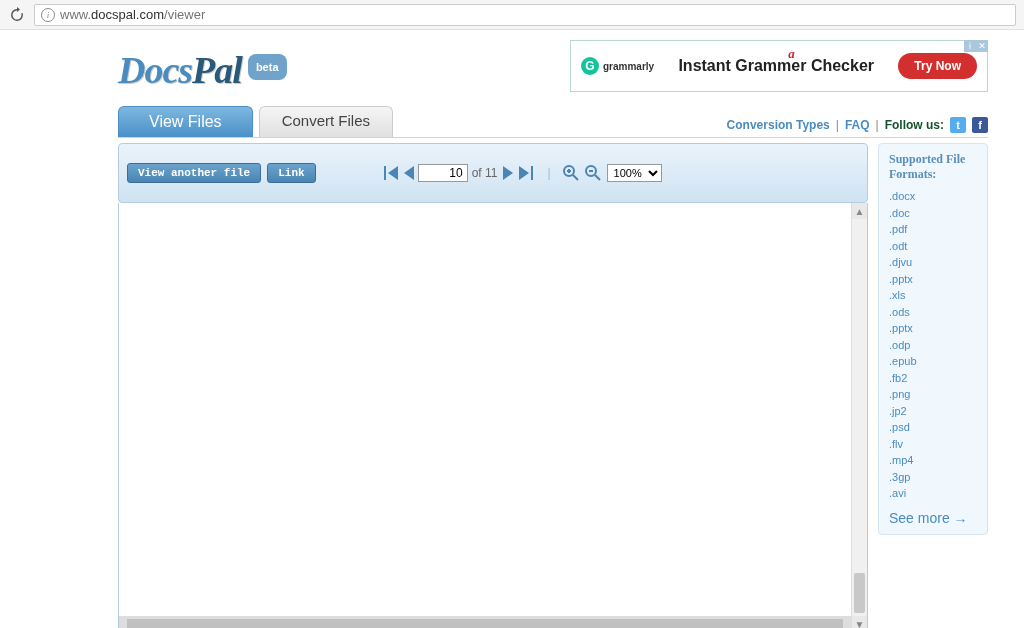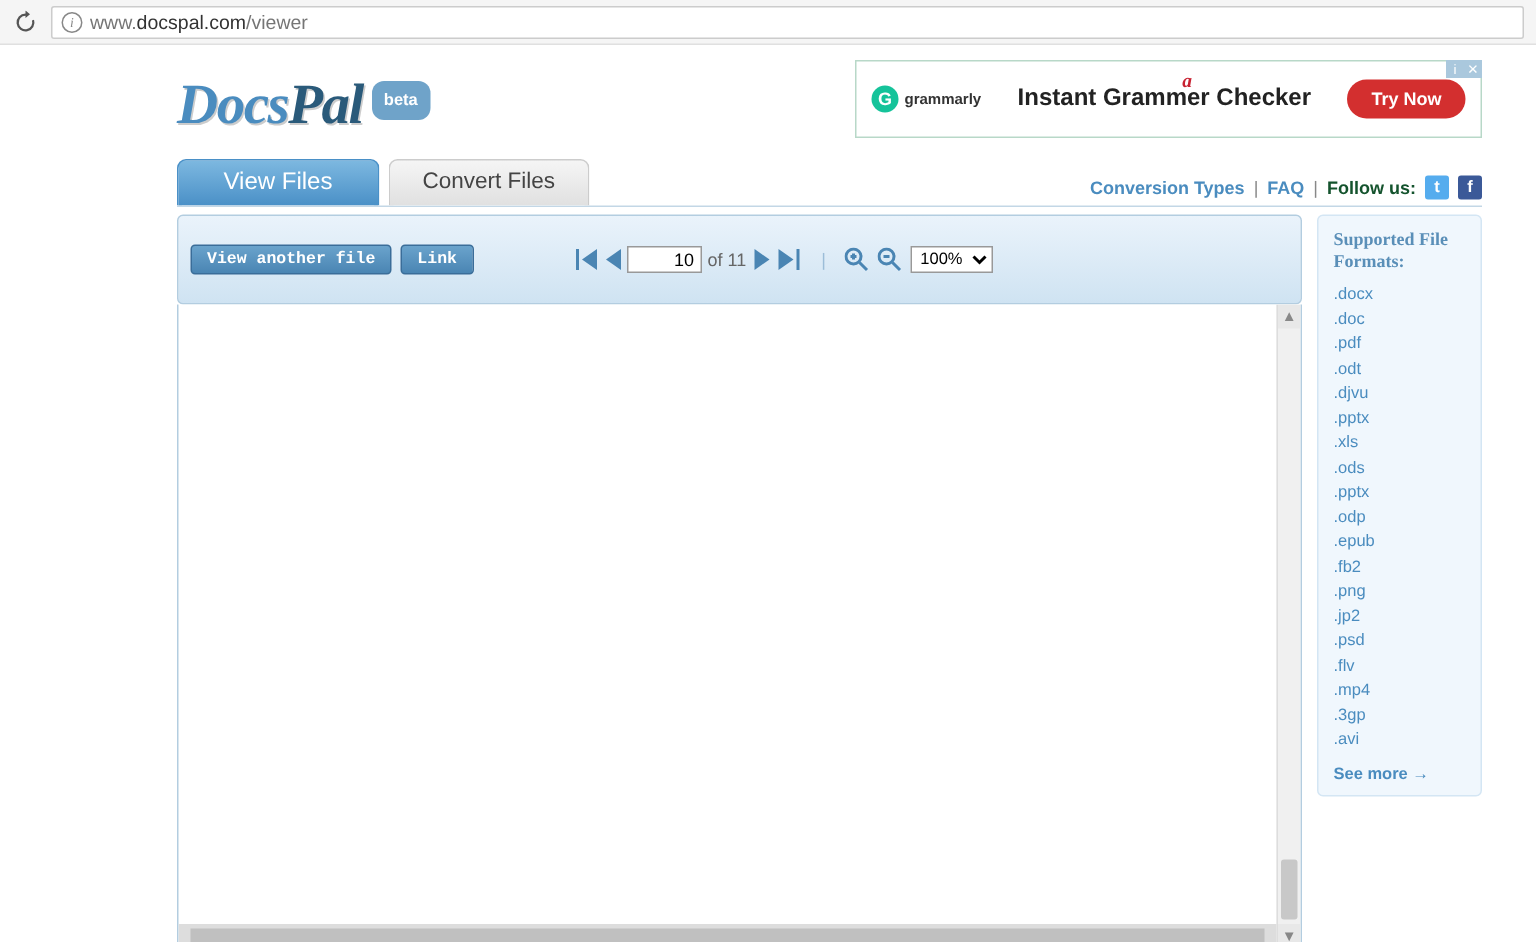--- a/index.html
+++ b/index.html
@@ -62,21 +62,21 @@
     .doc-scrollbar-v { position: absolute; right: 0; top: 0; bottom: 0; width: 16px; background: #f0f0f0; border-left: 1px solid #ddd; }
     .doc-scroll-up { position: absolute; top:0; left:0; right:0; height: 16px; display:flex; align-items:center; justify-content:center; font-size:10px; color:#888; background:#e8e8e8; }
     .doc-scroll-thumb { position: absolute; left: 2px; right: 2px; top: 370px; height: 40px; background: #c8c8c8; border-radius: 2px; }
     .doc-scroll-down { position: absolute; bottom:0; left:0; right:0; height: 16px; display:flex; align-items:center; justify-content:center; font-size:10px; color:#888; background:#e8e8e8; }
     .doc-bottom-bar { position: absolute; bottom: 0; left: 0; right: 16px; height: 16px; background: #ddd; }
     .doc-bottom-inner { height: 10px; margin: 3px 8px; background: #c0c0c0; }
     
     .format-sidebar { width: 110px; background: #f0f7fd; border: 1px solid #d4e6f4; border-radius: 4px; padding: 8px 10px; font-size: 11px; color: #4a8cbf; height: fit-content; }
     .format-title { font-weight: bold; color: #5a8fb8; margin-bottom: 6px; font-size: 12px; font-family: Liberation Serif, serif; }
     .format-list { list-style: none; line-height: 1.5; font-weight: normal; }
-    .see-more { margin-top: 8px; color: #4a8cbf; font-weight: bold; cursor: pointer; font-size: 11px; }
+    .see-more { margin-top: 8px; color: #4a8cbf; font-weight: normal; cursor: pointer; font-size: 14px; }
 
     svg { display: block; }
   </style>
 </head>
 <body>
 
 <div class="browser-bar">
   <div class="reload-btn">
     <svg width="16" height="16" viewBox="0 0 16 16">
         <path d="M8 2a6 6 0 1 0 5.7 4.1l-1.4.5A4.5 4.5 0 1 1 8 3.5V5l3-2.5L8 0v2z" fill="#555"></path>

